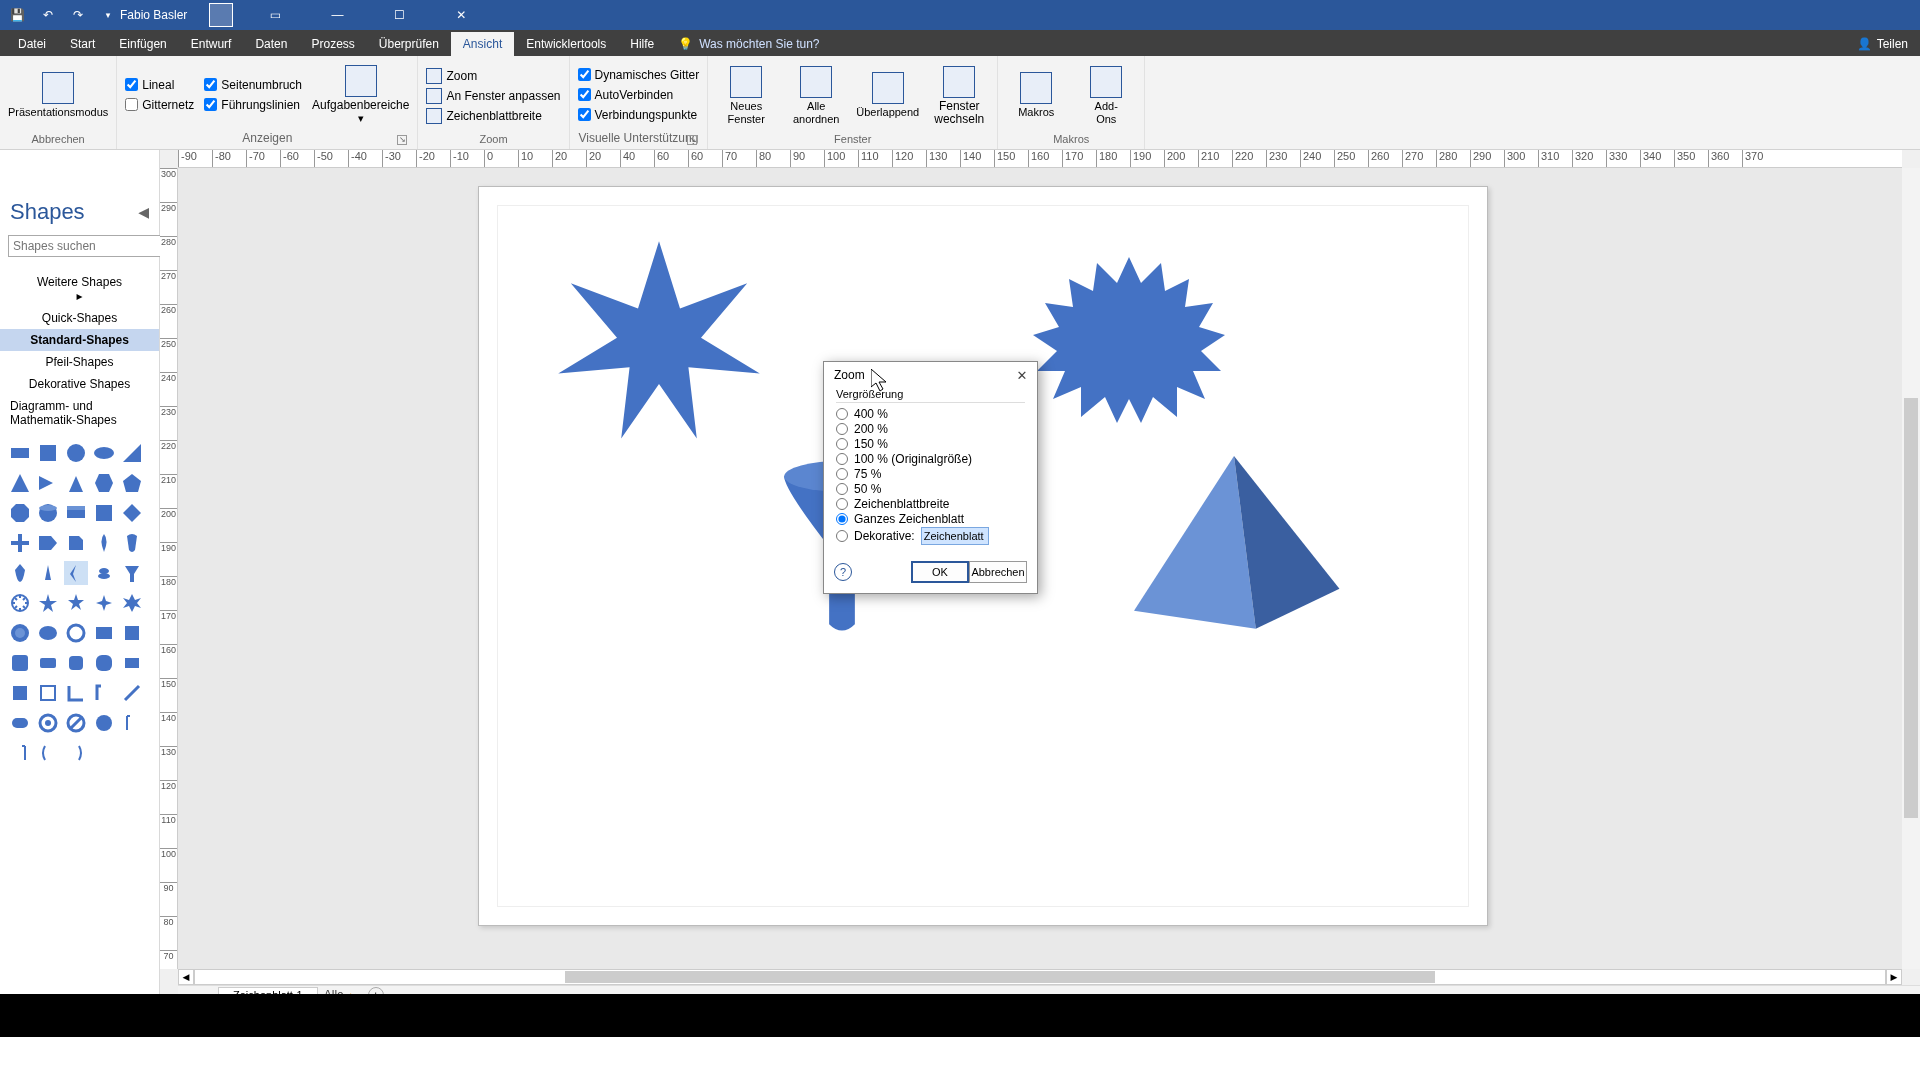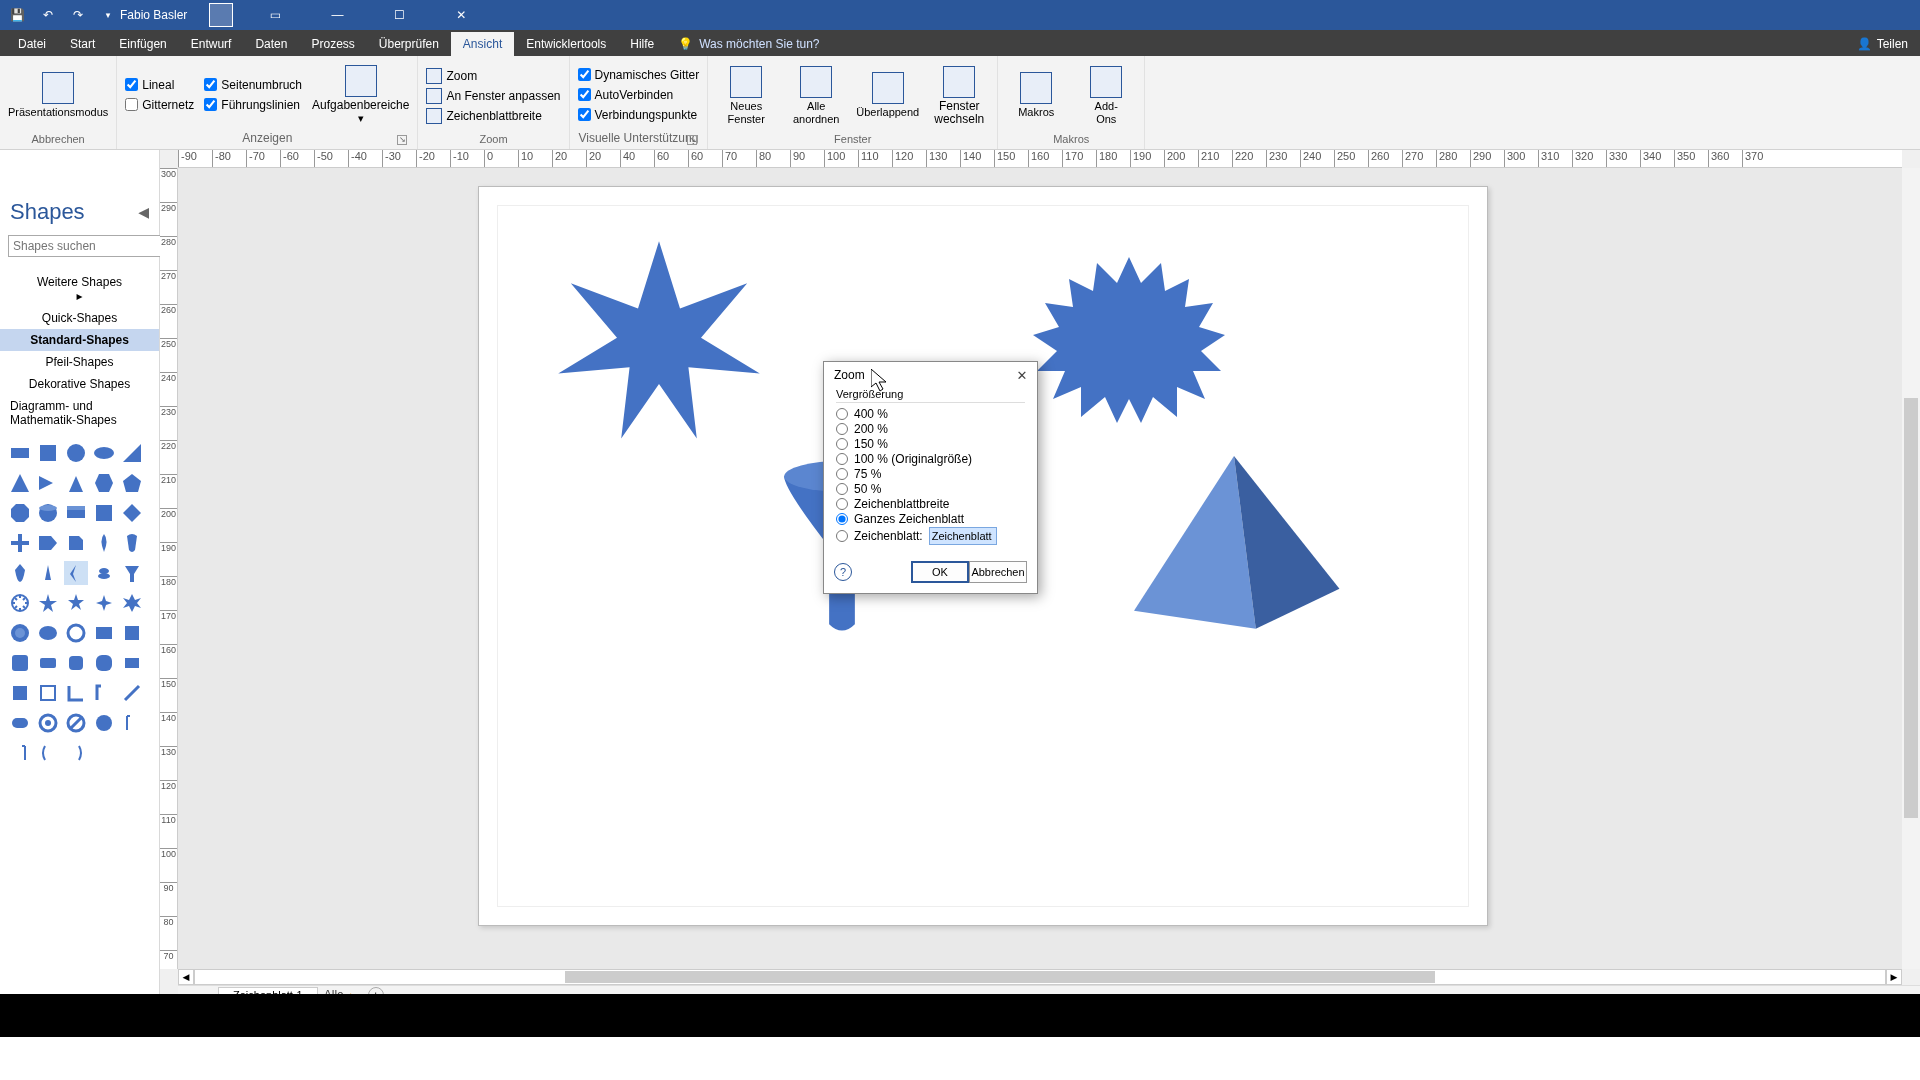--- a/index.html
+++ b/index.html
@@ -736,21 +736,21 @@
       <label class="dlg-radio">
           <input type="radio" name="z" style="">
           <span>Zeichenblattbreite</span>
         </label>
       <label class="dlg-radio">
           <input type="radio" name="z" checked="" style="">
           <span>Ganzes Zeichenblatt</span>
         </label>
       <div class="dlg-radio dlg-percent-row">
         <input type="radio" name="z" style="">
-        <span>Zeichenblatt:</span>
+        <span>Dekorative:</span>
         <input type="text" value="Zeichenblatt" style="">
       </div>
     </div>
   </div>
   <div class="dlg-btns">
     <div class="dlg-help">?</div>
     <div style="display:flex;">
       <button class="dlg-btn primary">OK</button>
       <button class="dlg-btn">Abbrechen</button>
     </div>

